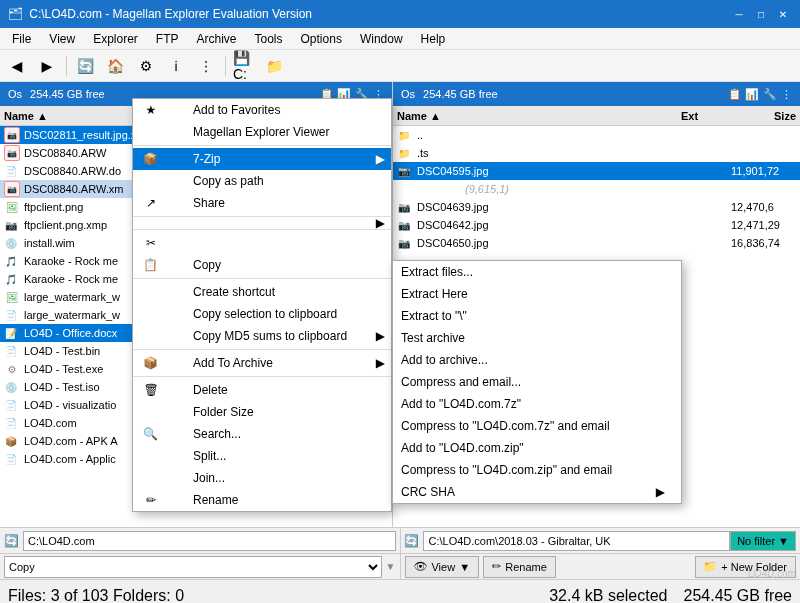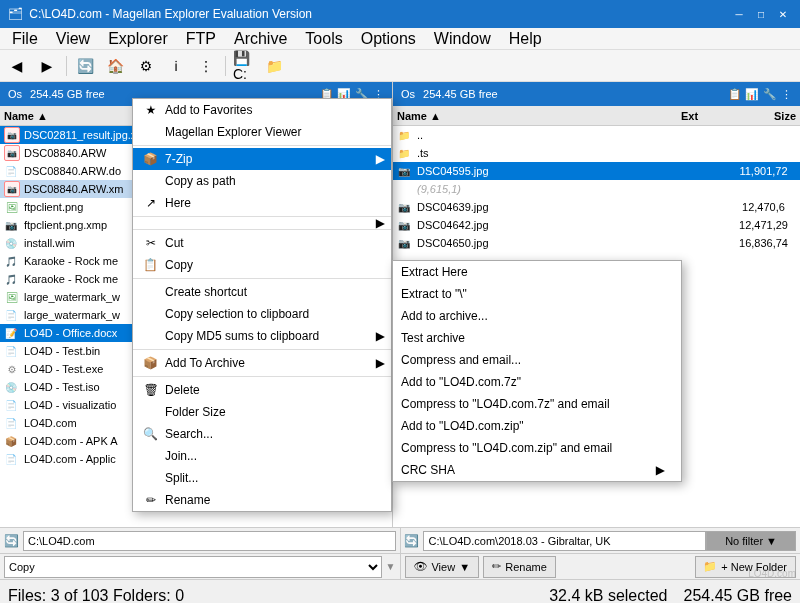--- a/index.html
+++ b/index.html
@@ -52,21 +52,21 @@
       display: flex;
       align-items: center;
       padding: 0 4px;
       border-bottom: 1px solid #ddd;
       gap: 2px;
     }
     .menu-item {
       padding: 2px 8px;
       cursor: pointer;
       border-radius: 2px;
-      font-size: 16px;
+      font-size: 12px;
       text-align: right;
     }
 
     
     .toolbar {
       background: #f5f5f5;
       height: 32px;
       display: flex;
       align-items: center;
       padding: 0 4px;
@@ -138,21 +138,21 @@
       padding: 0 4px;
       font-size: 11px;
       cursor: pointer;
       white-space: nowrap;
     }
     .file-row.selected { background: #0078d7; color: white; }
     .file-row.selected2 { background: #c0d8f0; }
     .file-icon { width: 16px; height: 16px; margin-right: 4px; display: inline-flex; align-items: center; justify-content: center; font-size: 10px; flex-shrink: 0; }
     .file-name { flex: 1; overflow: hidden; text-overflow: ellipsis; }
     .file-ext { width: 50px; }
-    .file-size { width: 65px; text-align: center; }
+    .file-size { width: 65px; text-align: left; }
 
     
     .context-menu {
       position: absolute;
       top: 98px;
       left: 132px;
       background: white;
       border: 1px solid #aaa;
       box-shadow: 3px 3px 10px rgba(0,0,0,0.3);
       z-index: 100;
@@ -161,21 +161,21 @@
     }
     .ctx-item {
       display: flex;
       align-items: center;
       padding: 4px 16px 4px 8px;
       cursor: pointer;
       position: relative;
     }
     .ctx-item .arrow { position: absolute; right: 6px; }
     .ctx-icon { width: 20px; display: inline-flex; justify-content: center; margin-right: 4px; font-size: 12px; }
-    .ctx-label { flex: 1; }
+    .ctx-label { flex: 1; margin-left: 28px; }
     .ctx-sep { height: 1px; background: #ddd; margin: 2px 0; }
 
     
     .submenu-7zip {
       position: absolute;
       top: 260px;
       left: 392px;
       background: white;
       border: 1px solid #aaa;
       box-shadow: 3px 3px 10px rgba(0,0,0,0.3);
@@ -234,23 +234,23 @@
     .path-input {
       flex: 1;
       height: 20px;
       border: 1px solid #aaa;
       padding: 0 4px;
       font-size: 11px;
       background: white;
     }
     .path-btn {
       height: 20px;
-      padding: 0 18px;
+      padding: 0 6px;
       border: 1px solid #aaa;
-      background: #a3a3a3;
+      background: #14b8a6;
       cursor: pointer;
       font-size: 11px;
       white-space: nowrap;
     }
 
     .cmd-bar {
       height: 26px;
       display: flex;
       align-items: center;
       background: #f0f0f0;
@@ -511,21 +511,21 @@
         <span class="file-name">.ts</span>
         <span class="file-ext"></span>
         <span class="file-size"></span>
       </div>
       <div class="file-row selected">
         <span class="file-icon" style="color:#c84040;">📷</span>
         <span class="file-name">DSC04595.jpg</span>
         <span class="file-ext"></span>
         <span class="file-size">11,901,72</span>
       </div>
-      <div class="file-row" style="color:#aaa;">
+      <div class="file-row" style="color:#aaa;gap:48px;">
         <span class="file-icon"></span>
         <span class="file-name" style="color:#aaa; font-style:italic;">(9,615,1)</span>
         <span class="file-ext"></span>
         <span class="file-size"></span>
       </div>
       <div class="file-row">
         <span class="file-icon" style="color:#c84040;">📷</span>
         <span class="file-name">DSC04639.jpg</span>
         <span class="file-ext"></span>
         <span class="file-size">12,470,6</span>
@@ -605,31 +605,30 @@
     <span class="ctx-icon">📦</span>
     <span class="ctx-label">7-Zip</span>
     <span class="arrow">▶</span>
   </div>
   <div class="ctx-item">
     <span class="ctx-icon"></span>
     <span class="ctx-label">Copy as path</span>
   </div>
   <div class="ctx-item">
     <span class="ctx-icon">↗</span>
-    <span class="ctx-label">Here</span>
+    <span class="ctx-label">Share</span>
   </div>
   <div class="ctx-sep"></div>
   <div class="ctx-item">
     <span class="ctx-icon"></span>
     <span class="arrow">▶</span>
   </div>
   <div class="ctx-sep"></div>
   <div class="ctx-item">
     <span class="ctx-icon">✂</span>
-    <span class="ctx-label">Cut</span>
   </div>
   <div class="ctx-item">
     <span class="ctx-icon">📋</span>
     <span class="ctx-label">Copy</span>
   </div>
   <div class="ctx-sep"></div>
   <div class="ctx-item">
     <span class="ctx-icon"></span>
     <span class="ctx-label">Create shortcut</span>
   </div>
@@ -656,44 +655,47 @@
   <div class="ctx-item">
     <span class="ctx-icon"></span>
     <span class="ctx-label">Folder Size</span>
   </div>
   <div class="ctx-item">
     <span class="ctx-icon">🔍</span>
     <span class="ctx-label">Search...</span>
   </div>
   <div class="ctx-item">
     <span class="ctx-icon"></span>
+    <span class="ctx-label">Split...</span>
+  </div>
+  <div class="ctx-item">
+    <span class="ctx-icon"></span>
     <span class="ctx-label">Join...</span>
-  </div>
-  <div class="ctx-item">
-    <span class="ctx-icon"></span>
-    <span class="ctx-label">Split...</span>
   </div>
   <div class="ctx-item">
     <span class="ctx-icon">✏</span>
     <span class="ctx-label">Rename</span>
   </div>
 </div>
 
 <div class="submenu-7zip">
   <div class="submenu-item">
+    <span>Extract files...</span>
+  </div>
+  <div class="submenu-item">
     <span>Extract Here</span>
   </div>
   <div class="submenu-item">
     <span>Extract to "\"</span>
   </div>
   <div class="submenu-item">
+    <span>Test archive</span>
+  </div>
+  <div class="submenu-item">
     <span>Add to archive...</span>
-  </div>
-  <div class="submenu-item">
-    <span>Test archive</span>
   </div>
   <div class="submenu-item">
     <span>Compress and email...</span>
   </div>
   <div class="submenu-item">
     <span>Add to "LO4D.com.7z"</span>
   </div>
   <div class="submenu-item">
     <span>Compress to "LO4D.com.7z" and email</span>
   </div>

